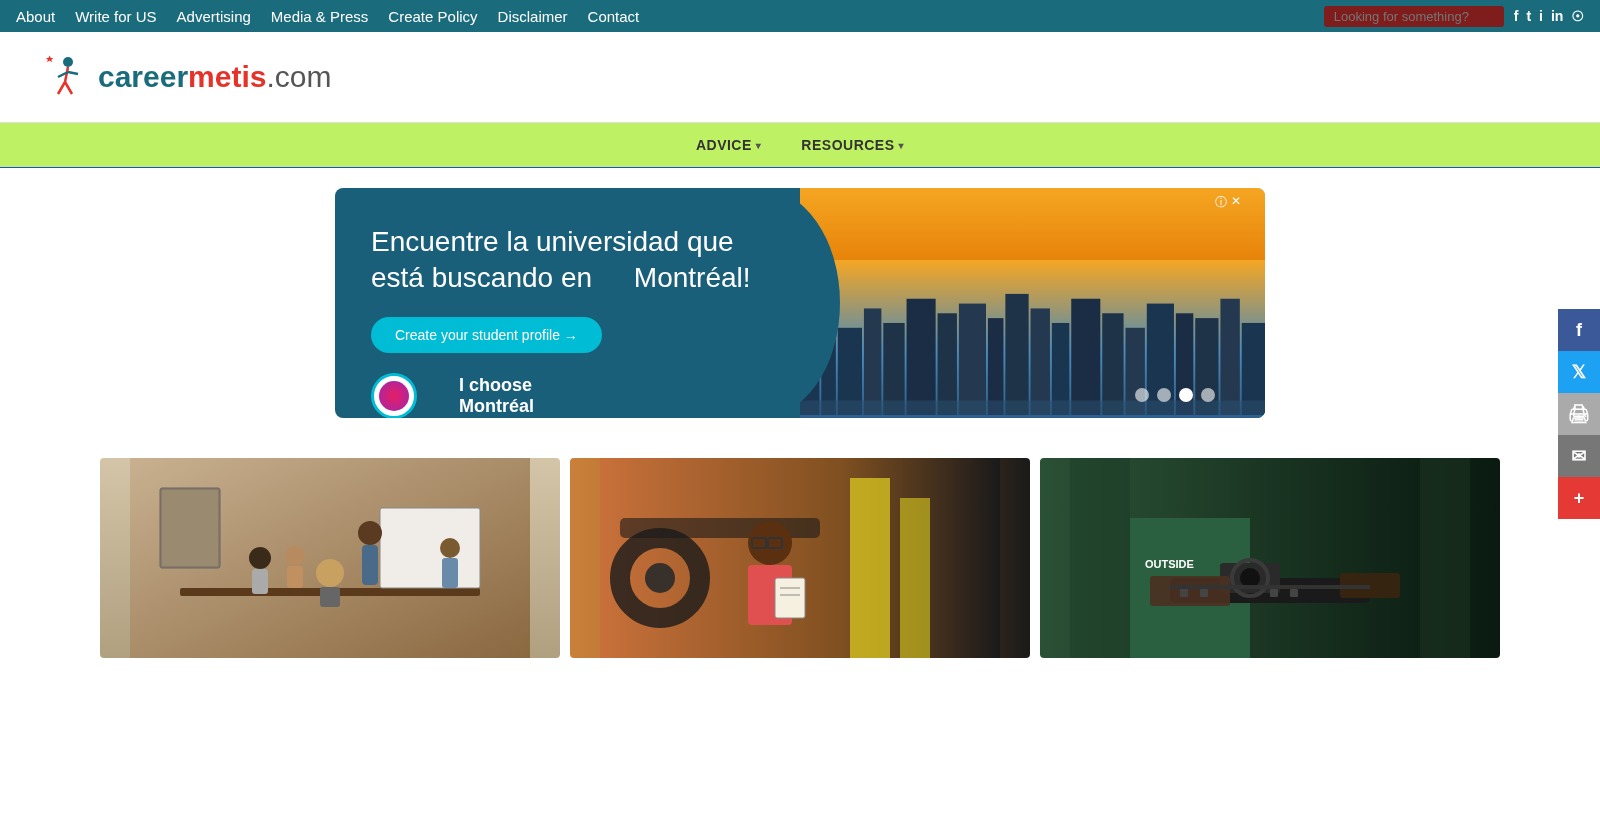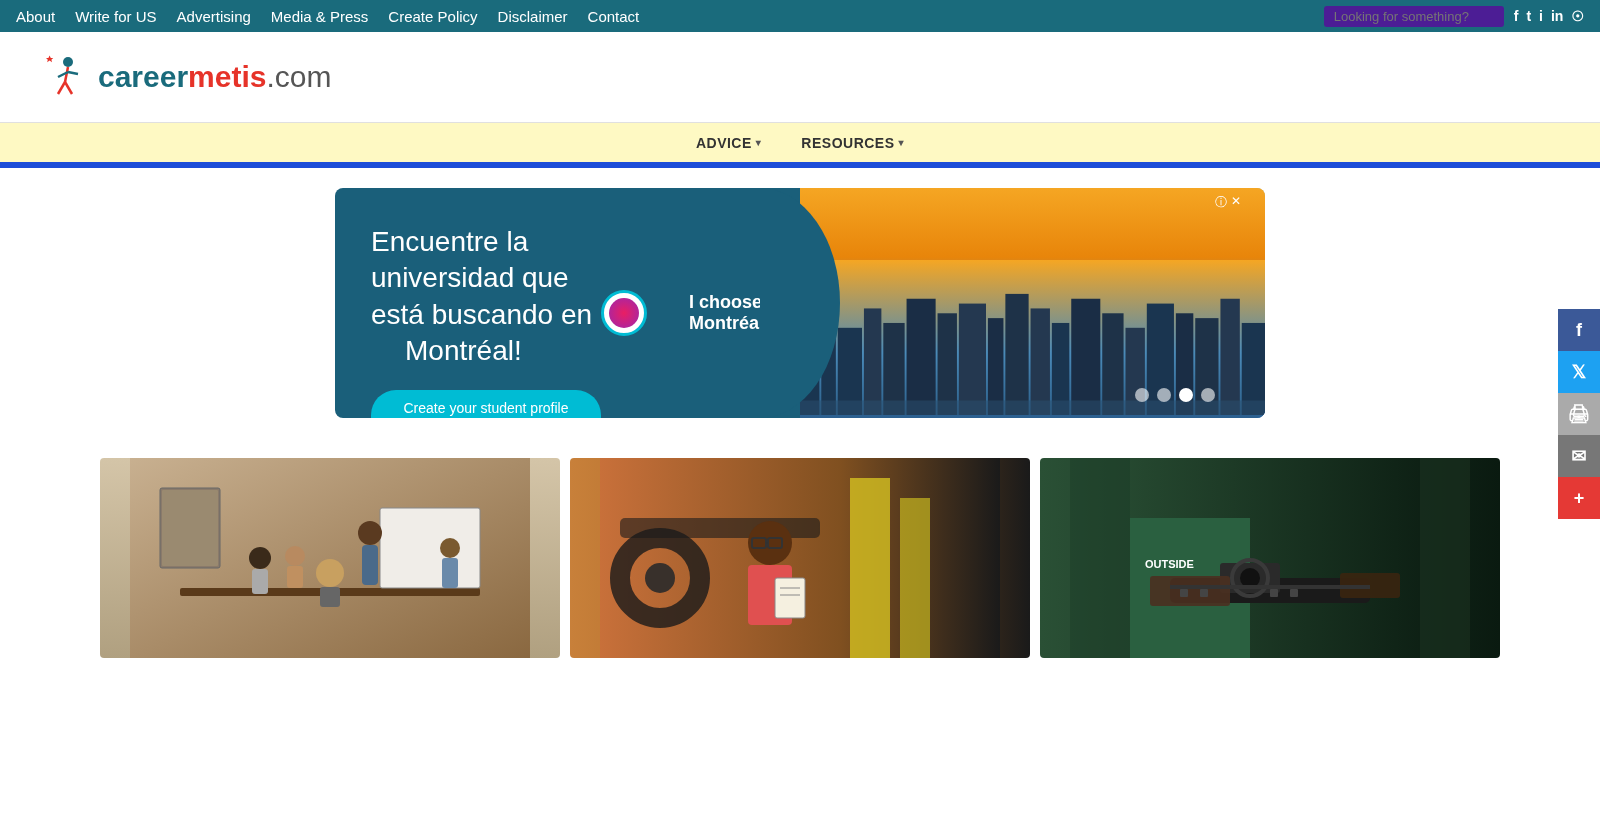--- a/index.html
+++ b/index.html
@@ -22,21 +22,21 @@
       color: #fff;
       text-decoration: none;
       font-size: 15px;
     }
     .top-nav-right {
       display: flex;
       align-items: center;
       gap: 10px;
     }
     .search-box {
-      background: #4c1d95;
+      background: #7f1d1d;
       border: none;
       border-radius: 3px;
       padding: 3px 10px;
       font-size: 13px;
       color: #999;
       width: 180px;
     }
     .social-icons {
       display: flex;
       gap: 8px;
@@ -60,23 +60,23 @@
       align-items: center;
       gap: 8px;
     }
     .logo-icon {
       width: 50px;
       height: 50px;
     }
 
     
     .main-nav {
-      background: #fef9c3;
+      background: #bef264;
       border-top: 1px solid #e0e0e0;
-      border-bottom: 6px solid #1d4ed8;
+      border-bottom: 1px solid #1d4ed8;
       display: flex;
       justify-content: center;
       align-items: center;
       height: 46px;
     }
     .main-nav-links {
       display: flex;
       gap: 40px;
     }
     .main-nav-links a {
@@ -107,21 +107,21 @@
       border-radius: 8px;
       overflow: hidden;
       position: relative;
       display: flex;
     }
     .ad-left {
       background: #1a5f7a;
       width: 50%;
       padding: 36px 36px;
       display: flex;
-      flex-direction: row;
+      flex-direction: column;
       justify-content: space-between;
       position: relative;
     }
     .ad-left::after {
       content: '';
       position: absolute;
       right: -40px;
       top: 0;
       width: 80px;
       height: 100%;

